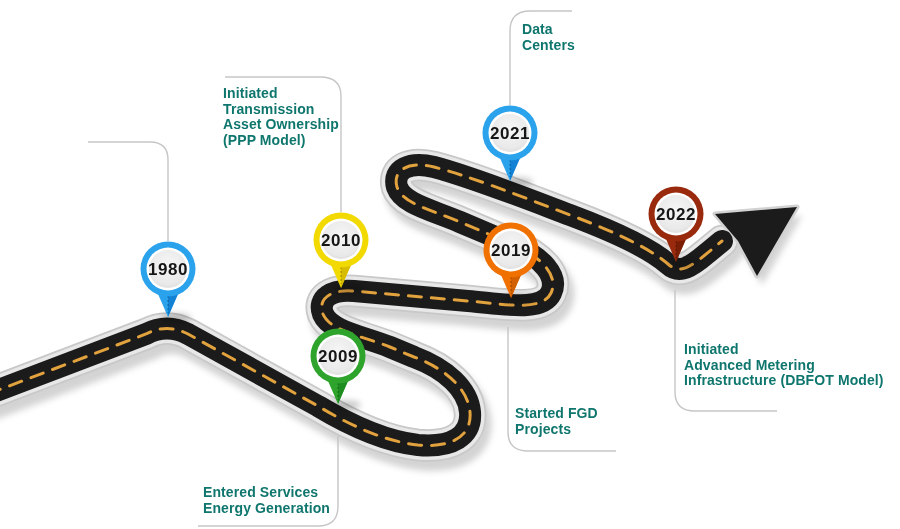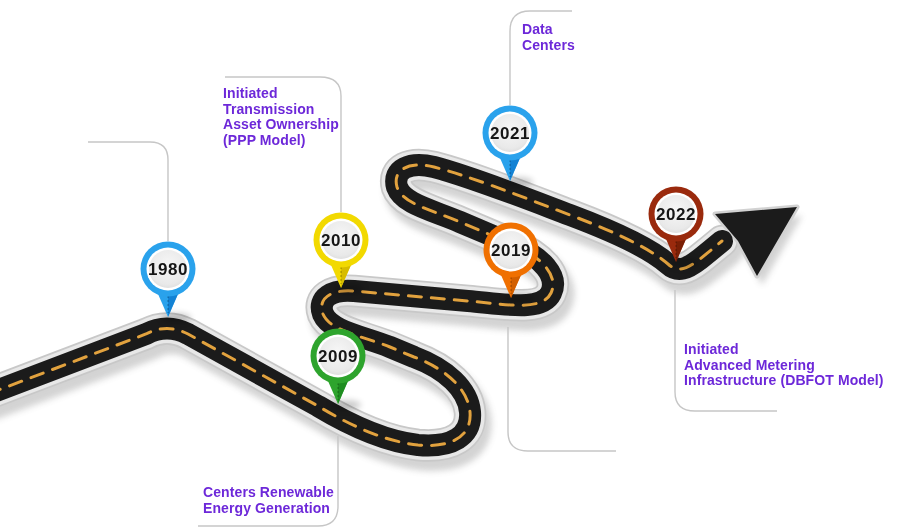--- a/index.html
+++ b/index.html
@@ -1,20 +1,20 @@
 <!DOCTYPE html>
 <html><head>
 <meta charset="utf-8">
 <style>
   html,body{margin:0;padding:0;background:#fff;}
   .stage{position:relative;width:900px;height:529px;background:#fff;overflow:hidden;
          font-family:"Liberation Sans","DejaVu Sans",sans-serif;}
   .stage svg{position:absolute;left:0;top:0;}
   .label{position:absolute;font-weight:bold;font-size:14px;line-height:15.5px;
-         color:#6d28d9;white-space:pre-line;letter-spacing:0.1px;}
+         color:#0f766e;white-space:pre-line;letter-spacing:0.1px;}
   .pin-year{font-weight:bold;font-size:17px;letter-spacing:0.5px;}
 </style>
 </head>
 <body>
 
 <div class="stage">
 
   <svg width="900" height="529" viewBox="0 0 900 529">
     <defs>
       <filter id="soft" x="-30%" y="-30%" width="160%" height="160%">
@@ -114,25 +114,27 @@
       <polygon points="663,232 689,232 676,262" fill="#9a2a0d"></polygon>
       <polygon points="676,232 689,232 676,262" opacity="0.85" fill="#741d05"></polygon>
       <line x1="676" y1="237" x2="676" y2="258" stroke="#00000055" stroke-width="1" stroke-dasharray="2 2"></line>
       <circle cx="676" cy="214" r="27.5" fill="#9a2a0d"></circle>
       <circle cx="676" cy="214" r="21.5" fill="#ffffff"></circle>
       <circle cx="676" cy="214" r="19" fill="url(#pinface)"></circle>
       <text class="pin-year" x="676" y="220" text-anchor="middle" fill="#161616">2022</text>
     </g>
   </svg>
 
-  <div class="label" style="left:203px; top:485px;">Centers Renewable
+  <div class="label" style="left:203px; top:485px;">Entered Services
 Energy Generation</div>
   <div class="label" style="left:223px; top:86px;">Initiated
 Transmission
 Asset Ownership
 (PPP Model)</div>
+  <div class="label" style="left:515px; top:406px;">Started FGD
+Projects</div>
   <div class="label" style="left:522px; top:22px;">Data
 Centers</div>
   <div class="label" style="left:684px; top:342px;">Initiated
 Advanced Metering
 Infrastructure (DBFOT Model)</div>
 
 </div>
 
 </body></html>

